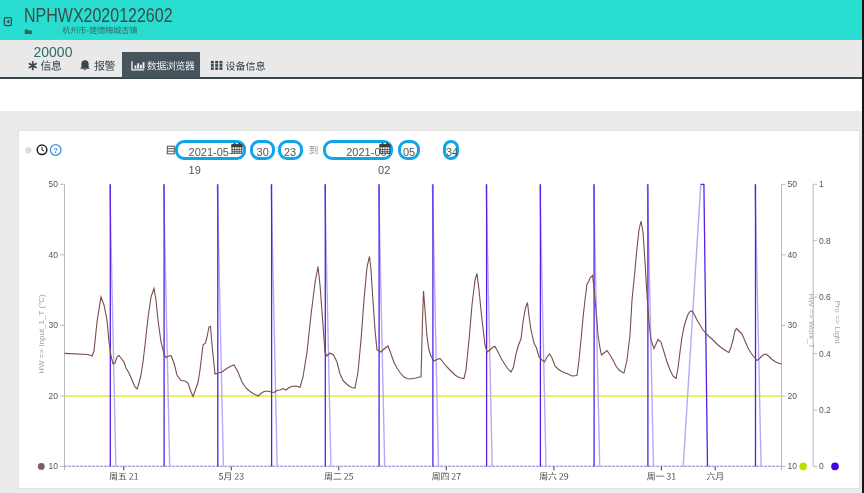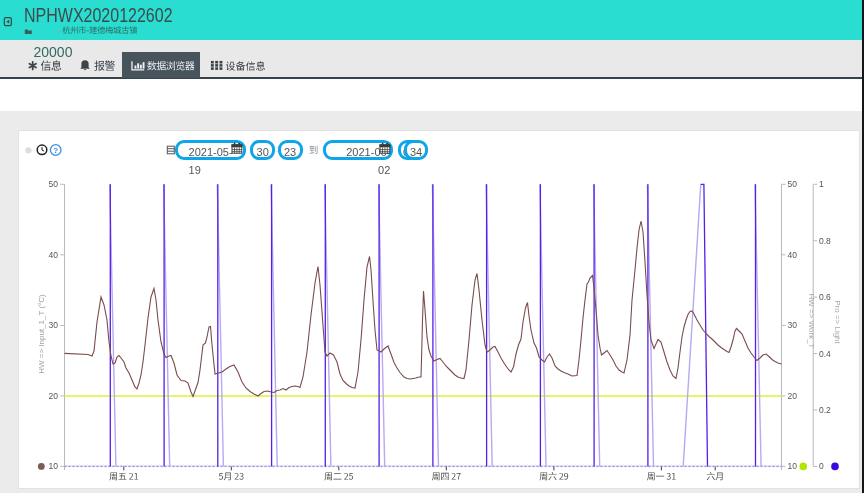--- a/index.html
+++ b/index.html
@@ -147,12 +147,12 @@
 <circle cx="803.2" cy="466.4" r="3.8" fill="#b5e300"></circle>
 <circle cx="835" cy="466.4" r="3.8" fill="#3c08e0"></circle>
 </svg>
 <div class="inp" style="left:174.6px;width:71.4px;text-align:left;padding-left:11px">2021-05-19</div>
 <div class="inp" style="left:249.9px;width:25.5px">30</div>
 <div class="abs" style="left:275.8px;top:144px;font-size:9px;color:#bbb">:</div>
 <div class="inp" style="left:277.5px;width:25px">23</div>
 <div class="inp" style="left:322.5px;width:70.8px;text-align:right;padding-left:11px">2021-06-02</div>
 <div class="inp" style="left:398px;width:22px">05</div>
 <div class="abs" style="left:421px;top:144px;font-size:9px;color:#bbb">:</div>
-<div class="inp" style="left:404px;width:24px">34</div>
+<div class="inp" style="left:443px;width:16px">34</div>
 </body></html>

